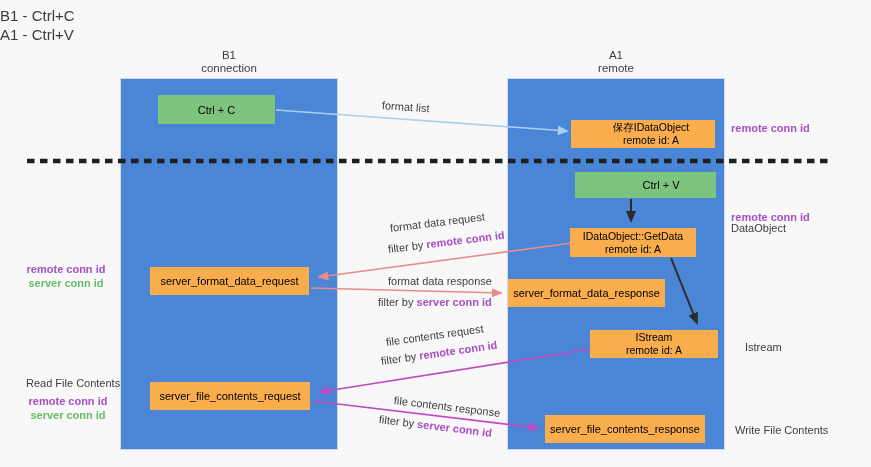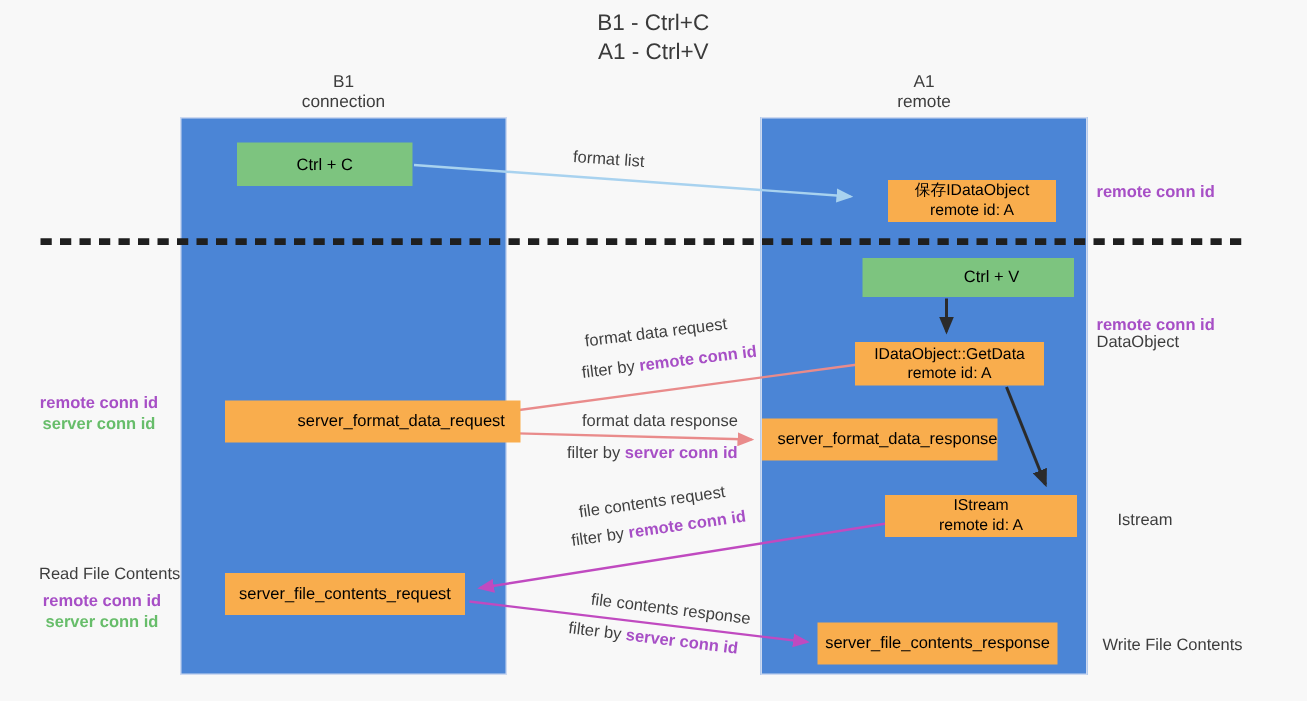--- a/index.html
+++ b/index.html
@@ -8,21 +8,21 @@
     background:#f8f8f8;
   }
   .stage{
     position:relative;
     width:871px;height:467px;
     background:#f8f8f8;
     overflow:hidden;
   }
   .title{
     position:absolute;left:0;top:6px;width:871px;
-    text-align:center;font-size:15px;line-height:19px;color:#3a3a3a;
+    text-align:left;font-size:15px;line-height:19px;color:#3a3a3a;
   }
   .lane-header{
     position:absolute;width:218px;text-align:center;
     font-size:11.5px;line-height:13px;color:#3d3d3d;top:49px;
   }
   .lane{
     position:absolute;top:78px;width:218px;height:372px;
     background:#4b85d6;border:1px solid #cdd9f0;box-sizing:border-box;
     z-index:1;
   }
@@ -95,44 +95,44 @@
     <line x1="572" y1="243" x2="319" y2="277" stroke="#e98b8b" stroke-width="1.6" marker-end="url(#m-salmon)"></line>
     <line x1="311" y1="288" x2="501" y2="293" stroke="#e98b8b" stroke-width="1.6" marker-end="url(#m-salmon)"></line>
     <line x1="591" y1="349" x2="320" y2="392" stroke="#c04ac0" stroke-width="1.6" marker-end="url(#m-magenta)"></line>
     <line x1="313" y1="401" x2="538" y2="428" stroke="#c04ac0" stroke-width="1.6" marker-end="url(#m-magenta)"></line>
   </svg>
 
   <div class="node green" style="left:158px;top:95px;width:117px;height:29px;">
     <div class="single">Ctrl + C</div>
   </div>
 
-  <div class="node orange" style="left:592px;top:120px;width:112px;height:28px;">
+  <div class="node orange" style="left:571px;top:120px;width:128px;height:28px;padding-left:16px;">
     <div class="l1">保存IDataObject</div>
     <div class="l2">remote id: A</div>
   </div>
 
   <div class="node green" style="left:575px;top:172px;width:110px;height:26px;padding-left:31px;">
     <div class="single">Ctrl + V</div>
   </div>
 
   <div class="node orange" style="left:570px;top:228px;width:126px;height:29px;">
     <div class="l1">IDataObject::GetData</div>
     <div class="l2">remote id: A</div>
   </div>
 
   <div class="node orange" style="left:590px;top:330px;width:128px;height:28px;">
     <div class="l1">IStream</div>
     <div class="l2">remote id: A</div>
   </div>
 
-  <div class="node orange" style="left:150px;top:267px;width:159px;height:28px;padding-left:38px;">
+  <div class="node orange" style="left:150px;top:267px;width:159px;height:28px;">
     <div class="single">server_format_data_request</div>
   </div>
 
-  <div class="node orange" style="left:508px;top:279px;width:157px;height:28px;align-items:flex-end;">
+  <div class="node orange" style="left:508px;top:279px;width:157px;height:28px;">
     <div class="single">server_format_data_response</div>
   </div>
 
   <div class="node orange" style="left:150px;top:382px;width:160px;height:28px;">
     <div class="single">server_file_contents_request</div>
   </div>
 
   <div class="node orange" style="left:545px;top:415px;width:160px;height:28px;align-items:center;">
     <div class="single">server_file_contents_response</div>
   </div>

